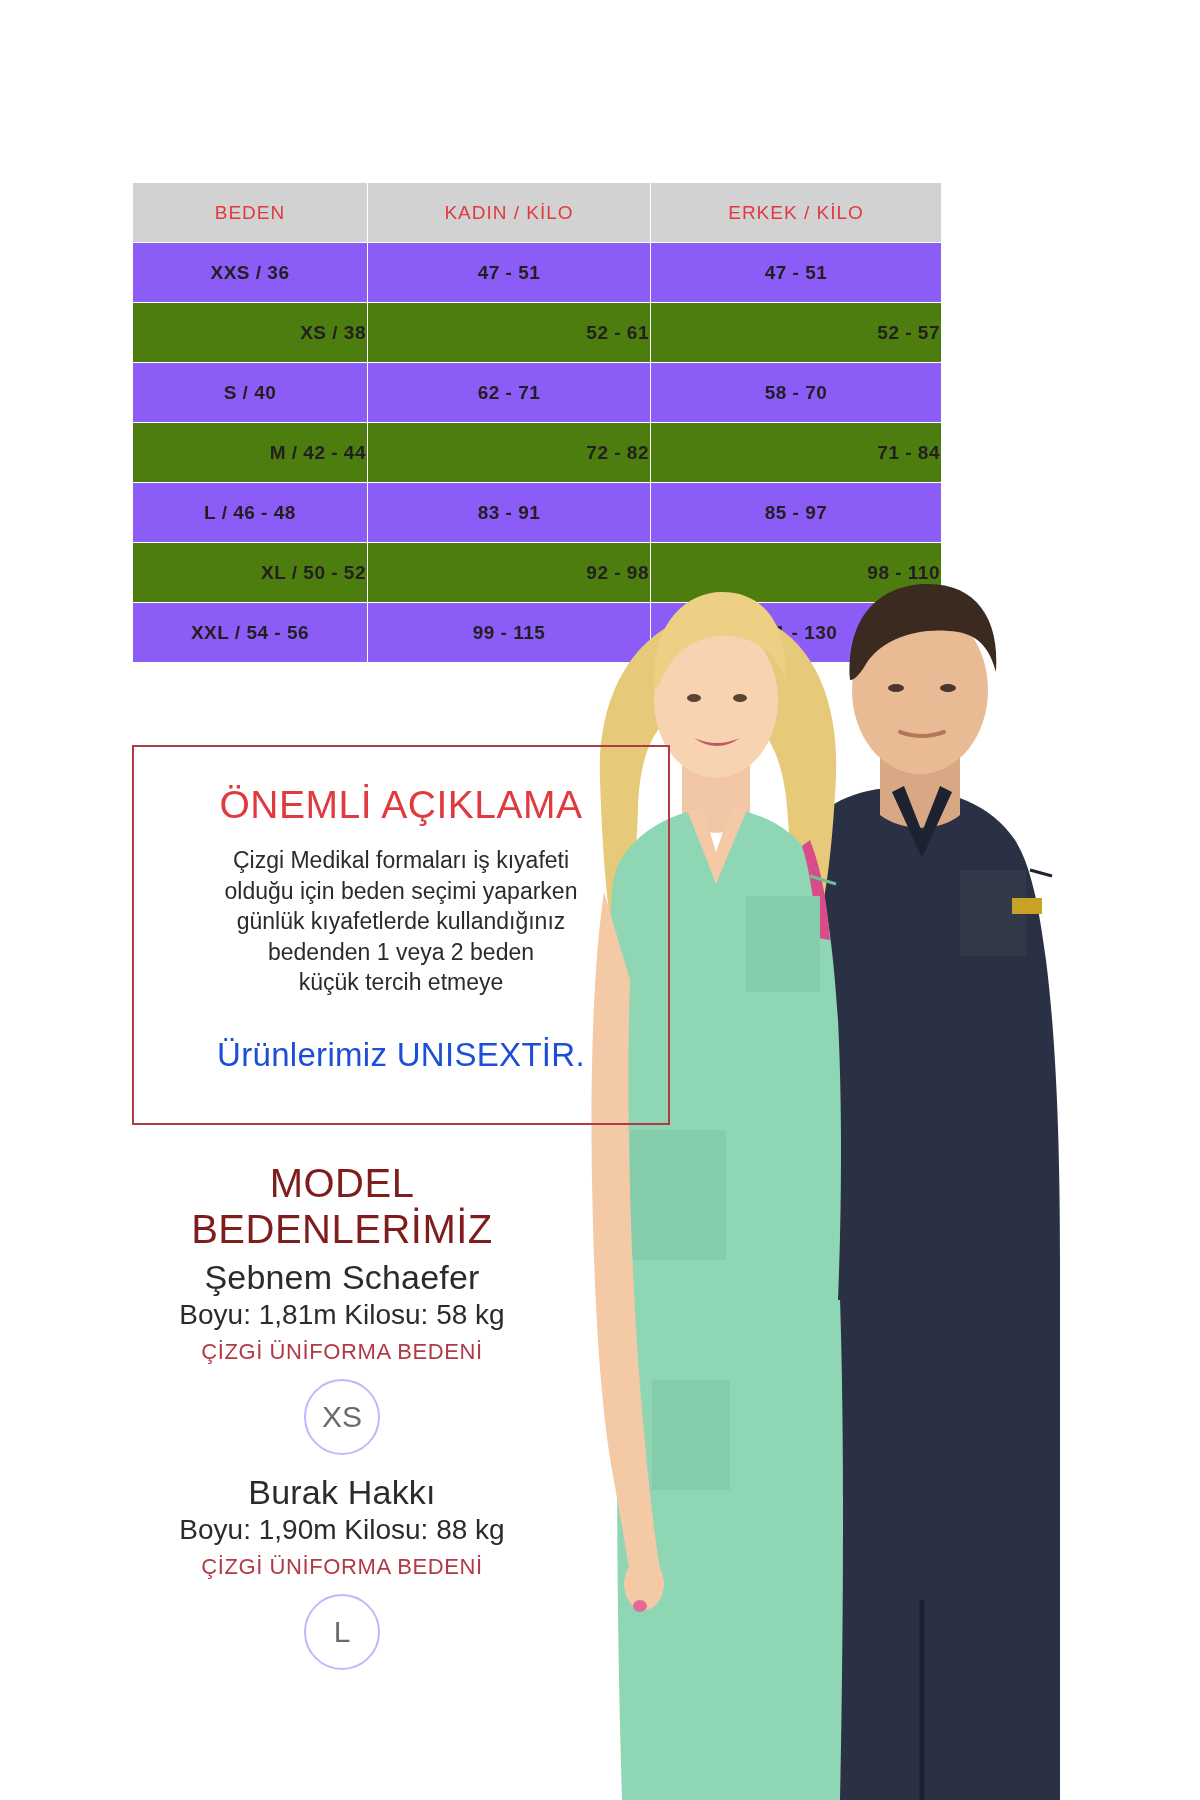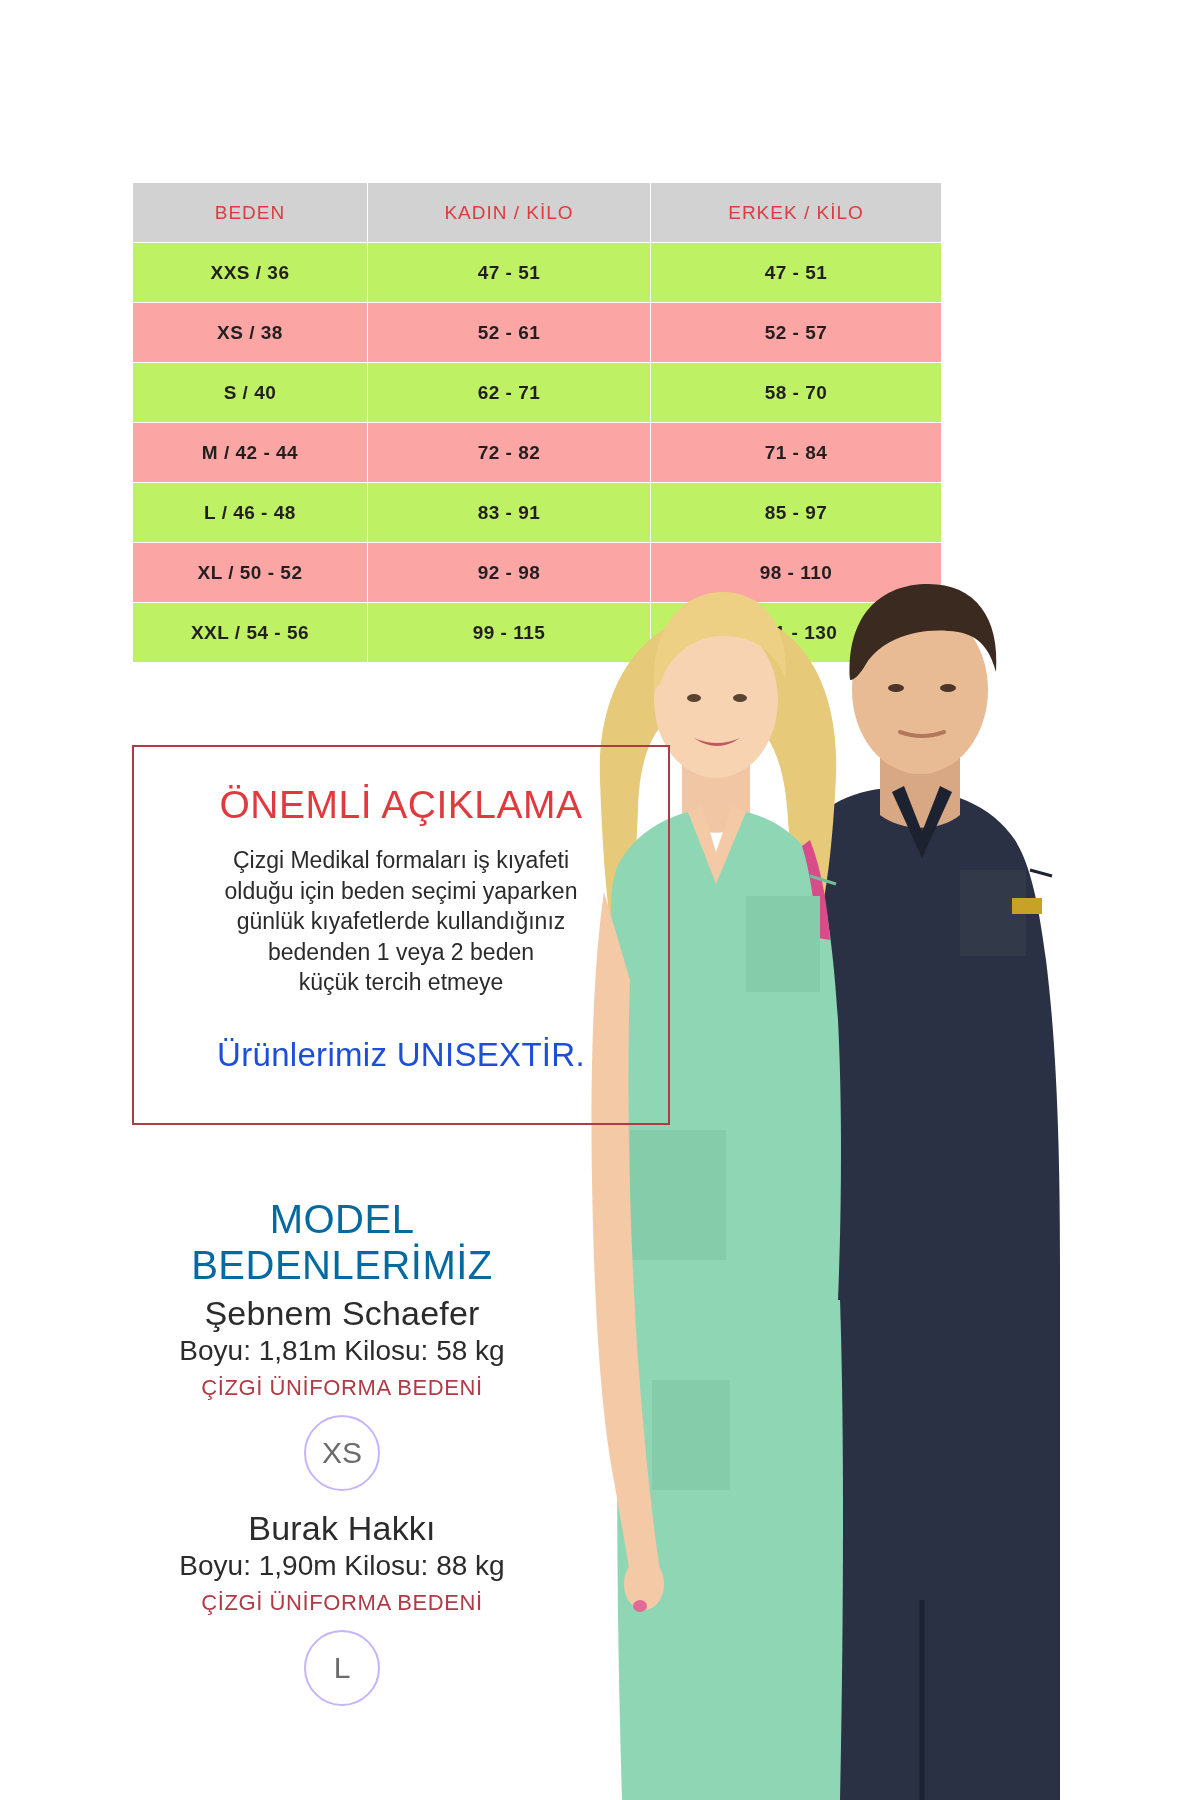--- a/index.html
+++ b/index.html
@@ -52,24 +52,25 @@
   table.size-table tbody tr td {
     background: #d2d2d2;
     font-weight: bold;
     color: #231f20;
   }
   table.size-table tbody tr td.beden-cell {
     background: #ffffff;
     font-weight: bold;
   }
   table.size-table tbody tr.odd td {
-    background: #bef264;
+    background: #8b5cf6;
   }
   table.size-table tbody tr.even td {
-    background: #fca5a5;
+    background: #4d7c0f;
+    text-align: right;
   }
 
   
   .notice-box {
     position: absolute;
     left: 132px;
     top: 745px;
     width: 538px;
     height: 380px;
     border: 2px solid #b03a45;
@@ -105,24 +106,23 @@
     position: absolute;
     left: 132px;
     top: 1160px;
     width: 420px;
     text-align: center;
     z-index: 3;
   }
   .models-heading {
     font-size: 40px;
     line-height: 1.15;
-    color: #0369a1;
+    color: #7f1d1d;
     font-weight: 400;
     letter-spacing: 0.5px;
-    margin-top: 36px;
   }
   .model-name {
     font-size: 34px;
     color: #2b2b2b;
     margin-top: 6px;
     letter-spacing: 0.2px;
   }
   .model-stats {
     font-size: 28px;
     color: #2b2b2b;

